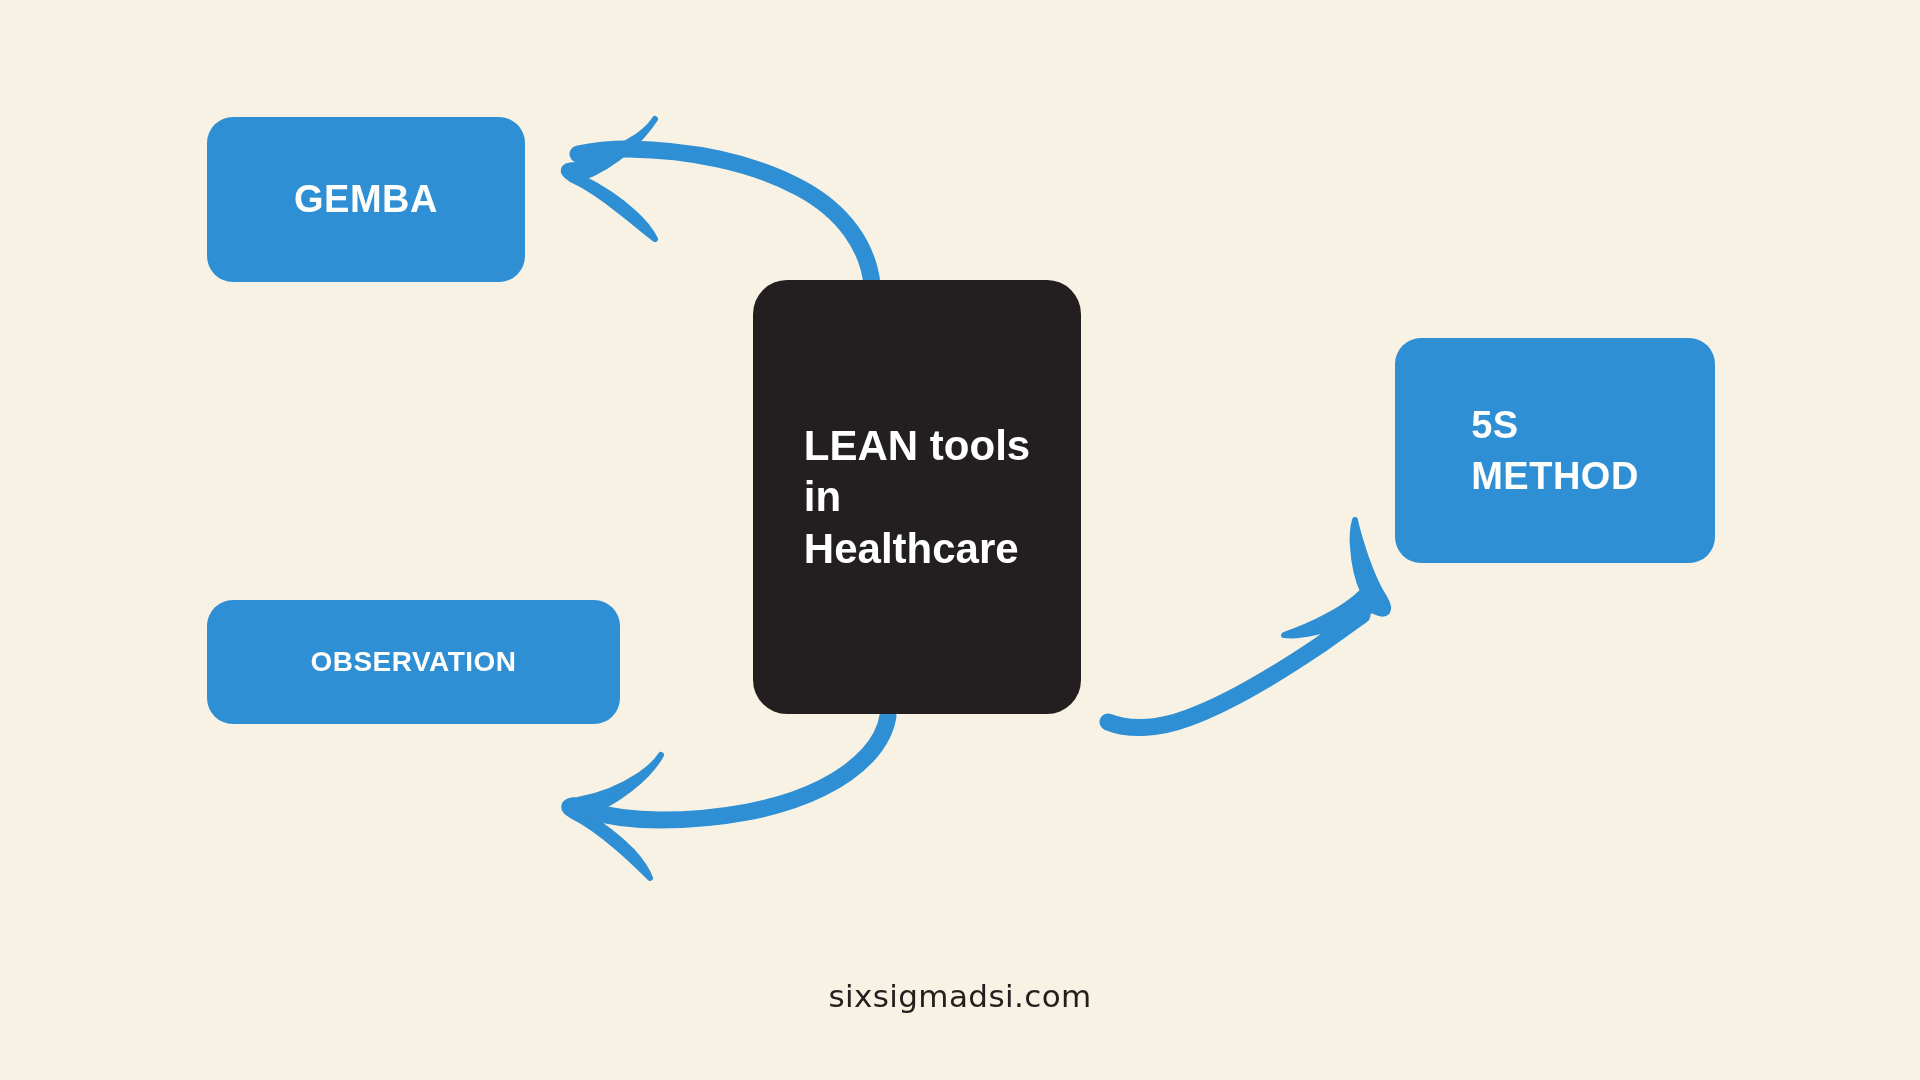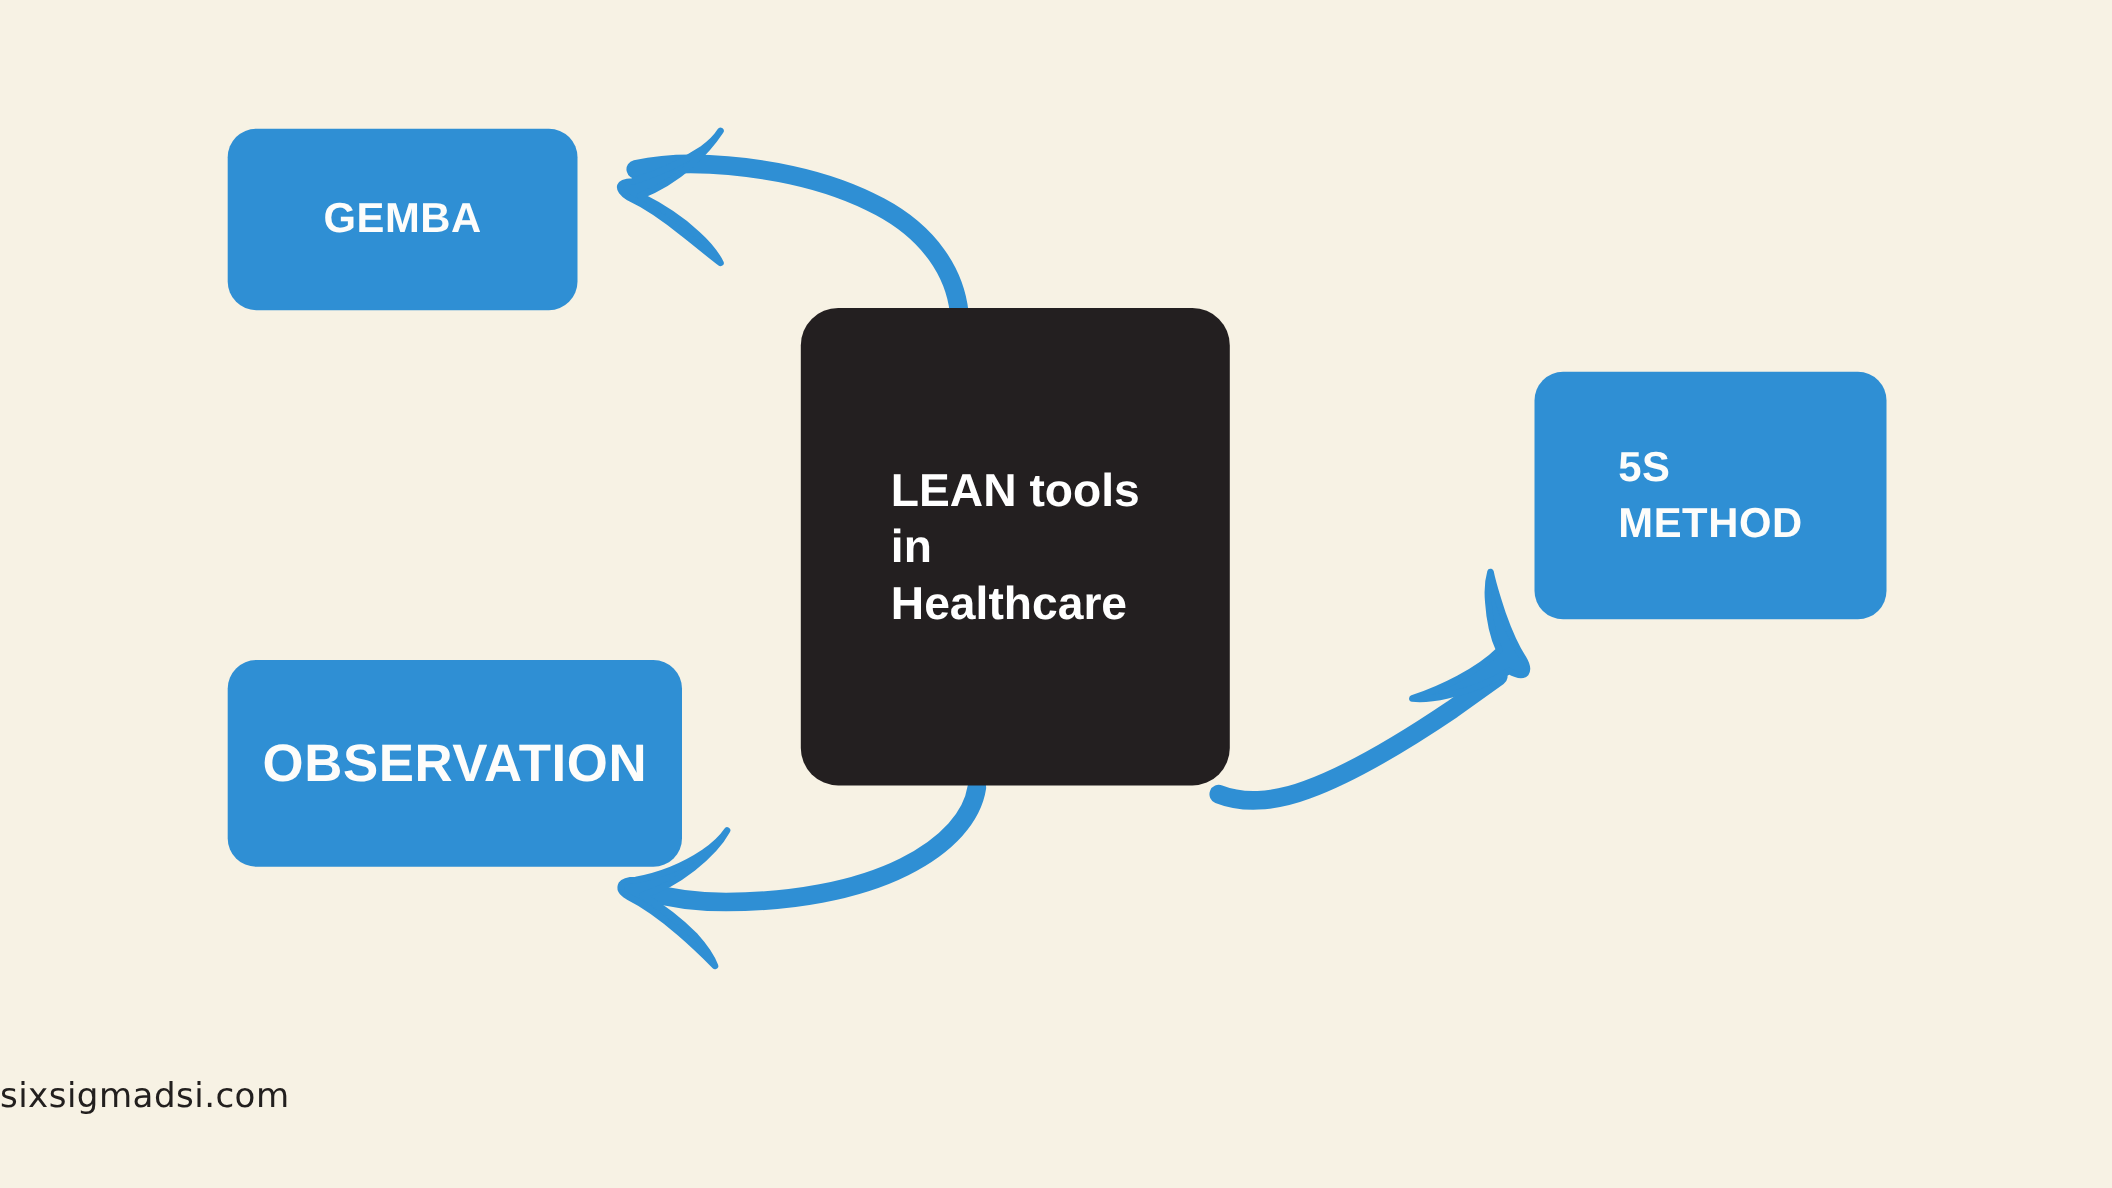--- a/index.html
+++ b/index.html
@@ -45,55 +45,56 @@
     left: 207px;
     top: 117px;
     width: 318px;
     height: 165px;
     font-size: 38px;
   }
   #node-observation {
     left: 207px;
     top: 600px;
     width: 413px;
-    height: 188px;
-    font-size: 48px;
+    height: 124px;
+    font-size: 28px;
   }
   #node-fives {
     left: 1395px;
     top: 338px;
     width: 320px;
     height: 225px;
     font-size: 38px;
     line-height: 1.32;
   }
   #node-center {
-    left: 728px;
+    left: 753px;
     top: 280px;
-    width: 390px;
+    width: 328px;
     height: 434px;
     font-size: 42px;
   }
   .node-center .center-text {
     white-space: pre-line;
     padding: 0 8px;
   }
   #arrow-layer {
     position: absolute;
     left: 0;
     top: 0;
     width: 1920px;
     height: 1080px;
     pointer-events: none;
   }
   #footer-caption {
     position: absolute;
     left: 0;
     top: 978px;
     width: 1920px;
+    text-align: center;
     font-size: 31px;
     color: #221F1E;
     letter-spacing: 0.4px;
     font-family: "DejaVu Sans", sans-serif;
     font-weight: 400;
   }
 </style>
 </head>
 <body>
 

